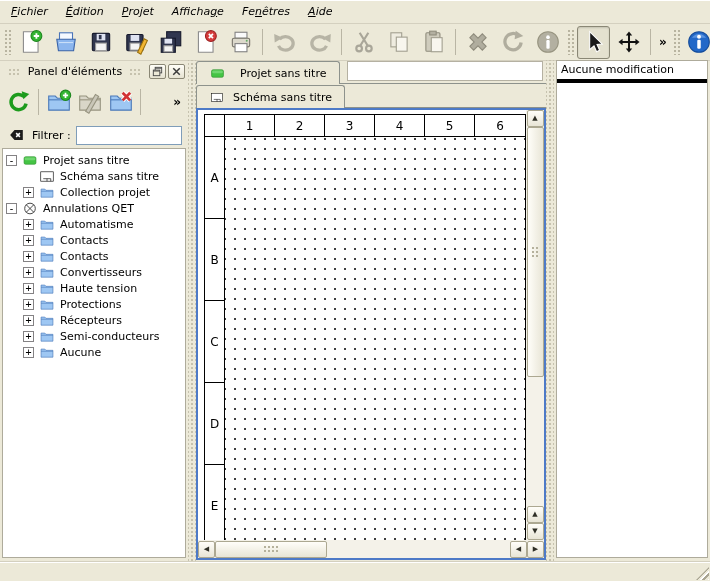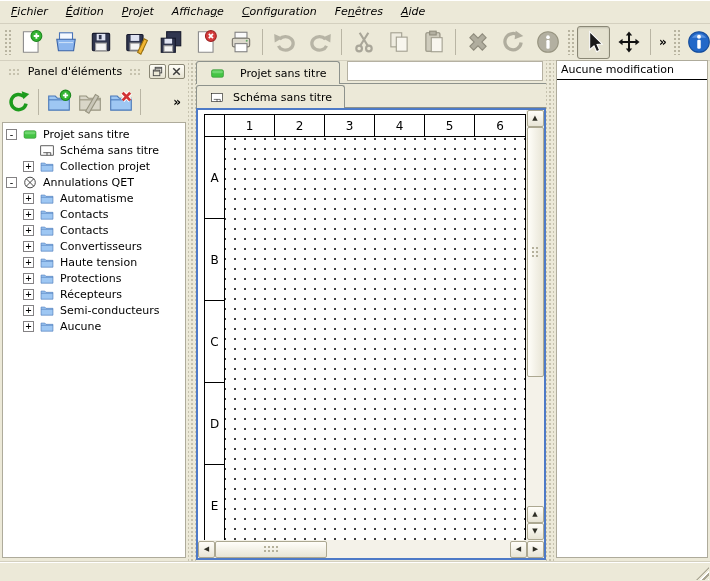--- a/index.html
+++ b/index.html
@@ -92,39 +92,38 @@
           background:linear-gradient(90deg,#fffef9,#e8e5d6);position:relative;}
   .hthumb{flex:none;width:112px;height:17px;box-sizing:border-box;border:1px solid #aca891;border-radius:2px;
           background:linear-gradient(#fffef9,#e8e5d6);position:relative;}
   .grip-dots{position:absolute;inset:0;margin:auto;width:9px;height:13px;
              background-image:radial-gradient(circle,#b5b19c 1px,rgba(0,0,0,0) 1.2px);background-size:4px 4px;}
   .hthumb .grip-dots{width:17px;height:9px;}
   .sb-trough{flex:1;}
 
   
   .undo-frame{flex:1;margin:0 2px 4px 2px;background:#fff;border:1px solid #aeab9b;overflow:hidden;}
-  .undo-item{padding:2px 8px 3px 4px;border-bottom:1px solid #000000;}
+  .undo-item{padding:2px 8px 3px 4px;border-bottom:4px solid #000000;}
 
   
   .statusbar{position:absolute;left:0;bottom:0;width:710px;height:19px;border-top:1px solid #d4d0bf;box-shadow:0 1px 0 #fff inset;}
   .size-grip{position:absolute;right:1px;bottom:1px;width:13px;height:13px;
              background:repeating-linear-gradient(135deg,rgba(0,0,0,0) 0 2px,#fff 2px 3px,#a9a592 3px 5px);
              clip-path:polygon(100% 0,100% 100%,0 100%);}
 </style>
 </head>
 <body>
 
 <div class="app">
 
   <div class="menubar">
       <div class="menu-item"><span></span><span class="mn">F</span><span>ichier</span></div>
       <div class="menu-item"><span></span><span class="mn">É</span><span>dition</span></div>
       <div class="menu-item"><span></span><span class="mn">P</span><span>rojet</span></div>
       <div class="menu-item"><span>Afficha</span><span class="mn">g</span><span>e</span></div>
-      <div class="menu-item"><span></span><span class="mn">C</span><span>onfiguration</span></div>
       <div class="menu-item"><span>Fe</span><span class="mn">n</span><span>êtres</span></div>
       <div class="menu-item"><span></span><span class="mn">A</span><span>ide</span></div>
     </div>
 
   <div class="toolbar-row">
     <div class="tgrip"></div>
     <div class="tb">
         <span class="icon26"><svg viewBox="0 0 24 24" xmlns="http://www.w3.org/2000/svg" width="100%" height="100%">
             <path d="M5 2.5h9.5l4 4V21.5H5z" fill="#fffffe" stroke="#8a8a8a"></path>
             <path d="M14.5 2.5v4h4" fill="#e9e9e4" stroke="#8a8a8a"></path>
@@ -313,20 +312,28 @@
             <span class="icon26"><svg viewBox="0 0 24 24" xmlns="http://www.w3.org/2000/svg" width="100%" height="100%">
                 <path d="M2.5 6.5h6l2 2h11v11h-19z" fill="#9ec7f3" stroke="#4a78b8"></path>
                 <path d="M2.5 10h19" stroke="#4a78b8" fill="none"></path>
                 <path d="M13.5 3.5l7 7M20.5 3.5l-7 7" stroke="#fff" stroke-width="4.4"></path>
                 <path d="M13.5 3.5l7 7M20.5 3.5l-7 7" stroke="#d23333" stroke-width="2.6"></path>
               </svg></span>
           </div>
         <div class="tsep"></div>
         <div class="flex1"></div>
         <div class="overflow">»</div>
+      </div>
+      <div class="filter-row">
+        <span class="icon-clear"><svg viewBox="0 0 24 24" xmlns="http://www.w3.org/2000/svg" width="100%" height="100%">
+              <path d="M9 4.5h12.5v15H9L2.5 12z" fill="#1c1c1c"></path>
+              <path d="M11.5 9.2l5.6 5.6M17.1 9.2l-5.6 5.6" stroke="#fff" stroke-width="2.2"></path>
+            </svg></span>
+        <span>Filtrer :</span>
+        <input class="filter-input" type="text" placeholder="" style="">
       </div>
       <div class="tree-frame">
           <div class="tree-row" style="padding-left: 3px;">
             <span class="expander">-</span>
             <span class="ticon">
               <svg viewBox="0 0 24 24" xmlns="http://www.w3.org/2000/svg" width="100%" height="100%">
                 <rect x="2.5" y="6" width="19" height="12" rx="2.5" fill="#44c444" stroke="#2a8f2a"></rect>
                 <rect x="3.5" y="7" width="17" height="4.5" rx="2" fill="#6fd66f"></rect>
               </svg>
             </span>

